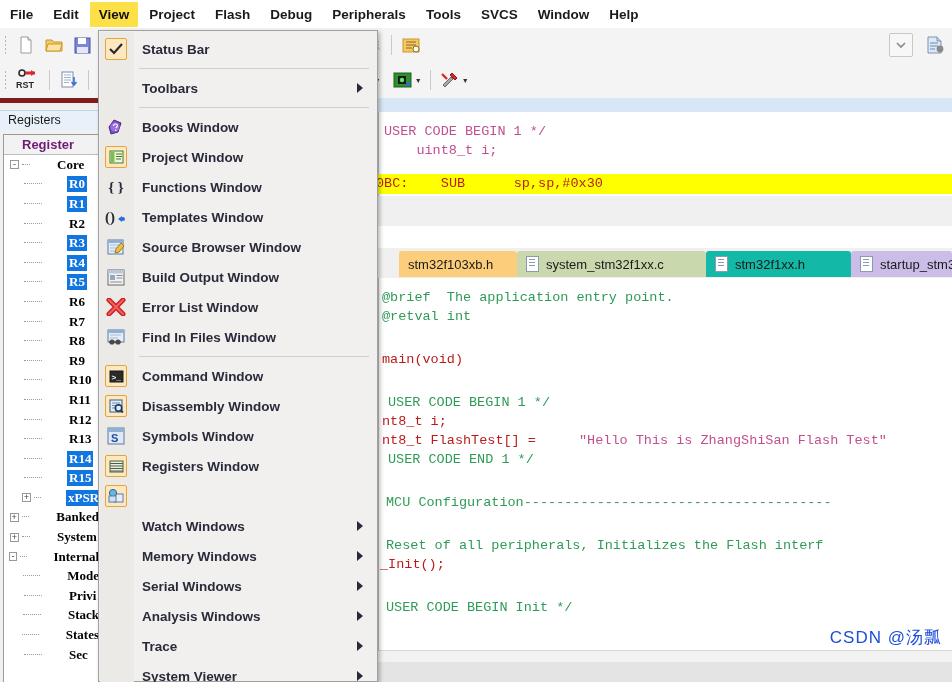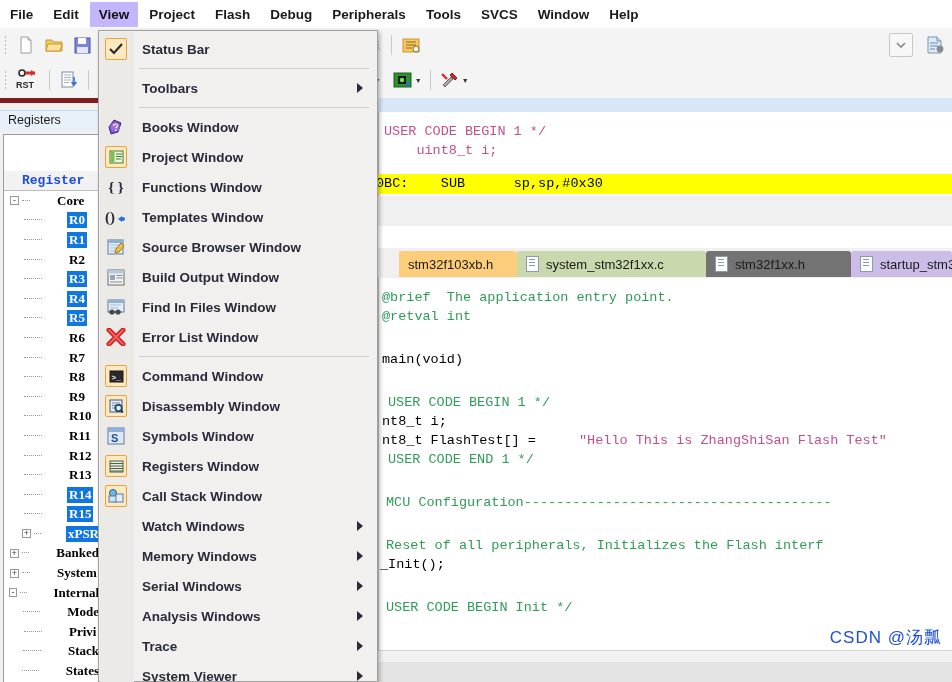--- a/index.html
+++ b/index.html
@@ -23,21 +23,21 @@
     display: flex; align-items: center;
     font-size: 13.5px; font-weight: bold; color: #1a1a1a;
     border-bottom: 1px solid #ffffff;
   }
   .menubar-item {
     padding: 4px 9px; margin: 0 1px;
     cursor: default; white-space: nowrap;
     line-height: 17px;
   }
   .menubar-item.active {
-    background: #c4b5fd;
+    background: #fde047;
     color: #111;
   }
 
   
   #toolbar-row1 {
     position: absolute; left: 0; top: 28px; width: 952px; height: 34px;
     background: #f4f4f4;
     border-bottom: 1px solid #dcdcdc;
     display: flex; align-items: center;
   }
@@ -84,23 +84,23 @@
   #reg-body {
     position: absolute; left: 3px; top: 24px; width: 99px; height: 625px;
     background: #ffffff;
     border: 1px solid #9a9a9a;
     box-sizing: border-box;
     overflow: hidden;
   }
   #reg-header {
     height: 20px; background: #f2f2f2;
     border-bottom: 1px solid #bdbdbd;
-    font-family: Liberation Mono, monospace;
-    font-size: 13px; font-weight: bold; color: #1d4ed8;
-    padding: 2px 0 0 18px; box-sizing: border-box; margin-top: 36px;
+    font-family: Liberation Sans, sans-serif;
+    font-size: 13px; font-weight: bold; color: #701a75;
+    padding: 2px 0 0 18px; box-sizing: border-box;
   }
   .reg-row {
     height: 19.6px; display: flex; align-items: center;
     font-family: "Liberation Serif", serif;
     font-size: 13px; font-weight: bold; color: #000;
     white-space: nowrap; position: relative;
   }
   .reg-indent { display: inline-block; }
   .reg-tog {
     width: 9px; height: 9px; line-height: 7px;
@@ -137,21 +137,21 @@
     background: #ececec; border-right: 1px solid #c4c4c4;
   }
   .code-line {
     position: absolute; white-space: pre;
     font-family: "Liberation Mono", monospace;
     font-size: 13.5px; line-height: 19px;
   }
   .c-comment { color: #2e9b57; }
   .c-pink    { color: #c14f8e; }
   .c-str     { color: #c14f8e; }
-  .c-plain   { color: #000000; }
+  .c-plain   { color: #b91c1c; }
   #disasm-hl {
     position: absolute; left: 12px; top: 62px; width: 574px; height: 20px;
     background: #ffff00;
   }
   #disasm-shade {
     position: absolute; left: 12px; top: 84px; width: 574px; height: 30px;
     background: #f0f0f0;
   }
 
   
@@ -674,21 +674,21 @@
     </div>
 
     <div id="tabbar">
         <div class="file-tab" style="left: 33px; width: 118px; background: rgb(252, 206, 123);">
           <span>stm32f103xb.h</span>
         </div>
         <div class="file-tab" style="left: 151px; width: 189px; background: rgb(201, 216, 173);">
           <span class="tab-doc-icon"></span>
           <span>system_stm32f1xx.c</span>
         </div>
-        <div class="file-tab" style="left: 340px; width: 145px; background: #737373;">
+        <div class="file-tab" style="left: 340px; width: 145px; background: #14b8a6;">
           <span class="tab-doc-icon"></span>
           <span>stm32f1xx.h</span>
         </div>
         <div class="file-tab" style="left: 485px; width: 101px; background: rgb(203, 189, 232);">
           <span class="tab-doc-icon"></span>
           <span>startup_stm32f10</span>
         </div>
       </div>
 
     <div id="src-pane">
@@ -803,43 +803,43 @@
                 <rect x="3" y="6" width="5" height="5" fill="#8fa8c0"></rect>
                 <path d="M9.5 6.5h6M9.5 9h6M3 13h12" stroke="#8a8a8a"></path>
               </svg>
             </span>
           </span>
           <span class="mi-label">Build Output Window</span>
         </div>
         <div class="mi">
           <span class="mi-icon">
             <span class="chip-plain">
+              <svg width="20" height="18" viewBox="0 0 20 18">
+                <path d="M3 2l14 14M17 2L3 16" stroke="#d02020" stroke-width="5" stroke-linecap="round"></path>
+                <path d="M3 2l14 14M17 2L3 16" stroke="#f06060" stroke-width="2" stroke-linecap="round"></path>
+              </svg>
+            </span>
+          </span>
+          <span class="mi-label">Error List Window</span>
+        </div>
+        <div class="mi">
+          <span class="mi-icon">
+            <span class="chip-plain">
               <svg width="19" height="18" viewBox="0 0 19 18">
                 <rect x="1" y="2" width="16" height="12" fill="#e4eef8" stroke="#5a7ba8"></rect>
                 <rect x="1" y="2" width="16" height="3" fill="#8fb0d4"></rect>
                 <path d="M3 7h11M3 10h8" stroke="#a8bdd4"></path>
                 <circle cx="5" cy="14" r="2.6" fill="#4a4a4a"></circle>
                 <circle cx="11" cy="14" r="2.6" fill="#4a4a4a"></circle>
                 <path d="M2 14h12" stroke="#4a4a4a" stroke-width="1.4"></path>
               </svg>
             </span>
           </span>
           <span class="mi-label">Find In Files Window</span>
         </div>
-        <div class="mi">
-          <span class="mi-icon">
-            <span class="chip-plain">
-              <svg width="20" height="18" viewBox="0 0 20 18">
-                <path d="M3 2l14 14M17 2L3 16" stroke="#d02020" stroke-width="5" stroke-linecap="round"></path>
-                <path d="M3 2l14 14M17 2L3 16" stroke="#f06060" stroke-width="2" stroke-linecap="round"></path>
-              </svg>
-            </span>
-          </span>
-          <span class="mi-label">Error List Window</span>
-        </div>
         <div class="mi-sep"></div>
         <div class="mi">
           <span class="mi-icon">
             <span class="chip">
               <svg width="15" height="13" viewBox="0 0 15 13">
                 <rect x="1" y="1" width="13" height="11" fill="#2a2a2a" stroke="#1a1a1a"></rect>
                 <text x="2.5" y="9.5" font-family="Liberation Mono, monospace" font-size="8" fill="#f0f0f0">&gt;_</text>
               </svg>
             </span>
           </span>
@@ -886,21 +886,20 @@
         <div class="mi">
           <span class="mi-icon">
             <span class="chip">
               <svg width="16" height="14" viewBox="0 0 16 14">
                 <rect x="6" y="5" width="9" height="8" fill="#e7eef7" stroke="#5a7ba8"></rect>
                 <circle cx="5" cy="4" r="3.6" fill="#6fb4e0" stroke="#30668f"></circle>
                 <rect x="1" y="7" width="7" height="6" fill="#cfe2f5" stroke="#5a7ba8"></rect>
               </svg>
             </span>
           </span>
-          <span class="mi-label">Call Stack Window</span>
         </div>
         <div class="mi">
           <span class="mi-icon"></span>
           <span class="mi-label">Watch Windows</span>
           <span class="mi-sub"></span>
         </div>
         <div class="mi">
           <span class="mi-icon"></span>
           <span class="mi-label">Memory Windows</span>
           <span class="mi-sub"></span>

